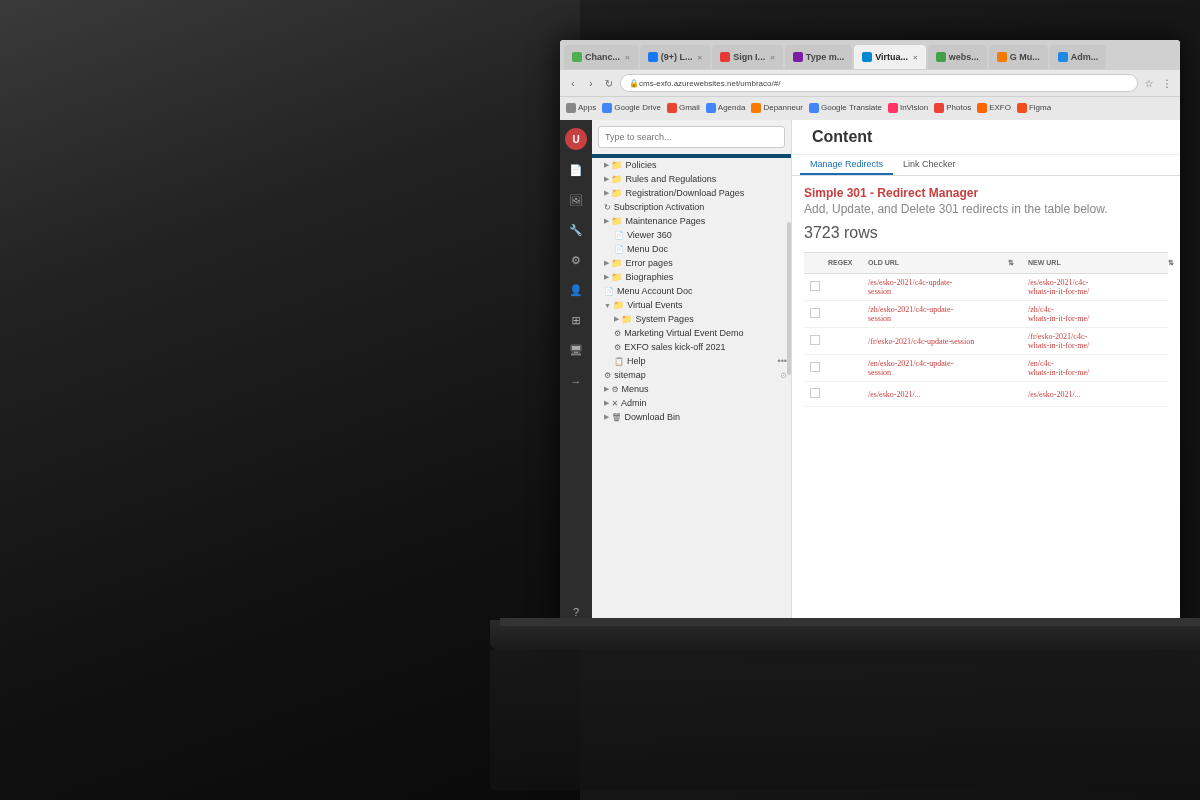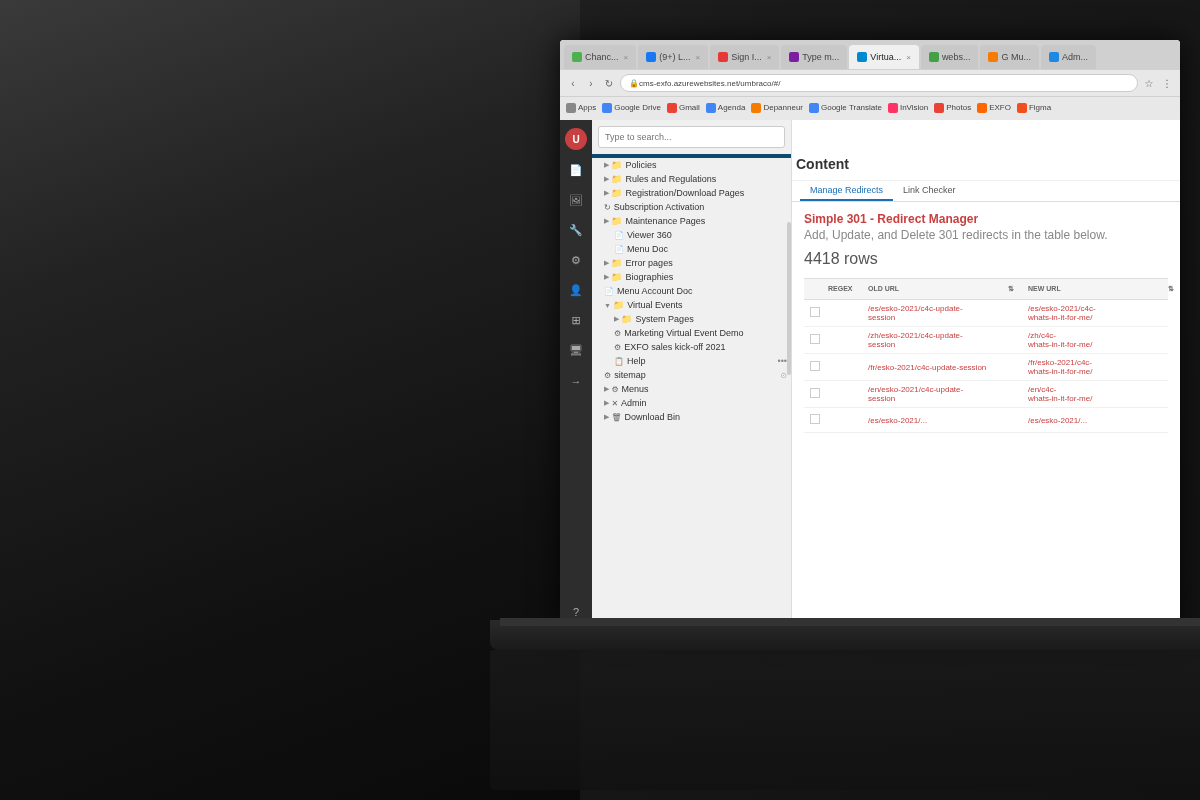--- a/index.html
+++ b/index.html
@@ -53,20 +53,21 @@
     }
 
     .browser-tabs {
       display: flex;
       align-items: center;
       height: 30px;
       background: #d0d0d0;
       padding: 4px 16px 0 4px;
       gap: 2px;
       overflow: hidden;
+      font-weight: bold;
     }
 
     .tab {
       display: flex;
       align-items: center;
       height: 24px;
       padding: 0 8px;
       border-radius: 4px 4px 0 0;
       font-size: 9px;
       color: #444;
@@ -259,26 +260,25 @@
     .indent-2 { padding-left: 22px; }
 
     
     .main-content {
       flex: 1;
       background: white;
       overflow-y: auto;
     }
 
     .content-header {
-      padding: 8px 4px;
+      padding: 8px 20px;
       border-bottom: 1px solid #eee;
-      font-size: 14px;
+      font-size: 16px;
       font-weight: bold;
       color: #333;
-      margin-top: 28px;
     }
 
     .content-tabs {
       display: flex;
       border-bottom: 1px solid #ddd;
       padding: 0 8px;
     }
 
     .content-tab {
       padding: 4px 10px;
@@ -347,20 +347,21 @@
 
     .td {
       padding: 4px 4px;
       font-size: 8px;
       color: #444;
     }
 
     .td-link {
       color: #c84040;
       text-decoration: none;
+      font-family: Liberation Serif, serif;
     }
 
     .checkbox {
       width: 10px;
       height: 10px;
       border: 1px solid #ccc;
       display: inline-block;
       margin: 2px;
     }
 
@@ -662,21 +663,21 @@
           <span>Manage Redirects</span>
         </div>
         <div class="content-tab">
           <span>Link Checker</span>
         </div>
       </div>
 
       <div class="redirect-manager-section">
         <div class="redirect-title">Simple 301 - Redirect Manager</div>
         <div class="redirect-subtitle">Add, Update, and Delete 301 redirects in the table below.</div>
-        <div class="row-count">4418 rows</div>
+        <div class="row-count">3723 rows</div>
 
         <div class="table-container">
           <div class="table-header">
             <div class="th"></div>
             <div class="th">REGEX</div>
             <div class="th">OLD URL</div>
             <div class="th">⇅</div>
             <div class="th">NEW URL</div>
             <div class="th">⇅</div>
 

